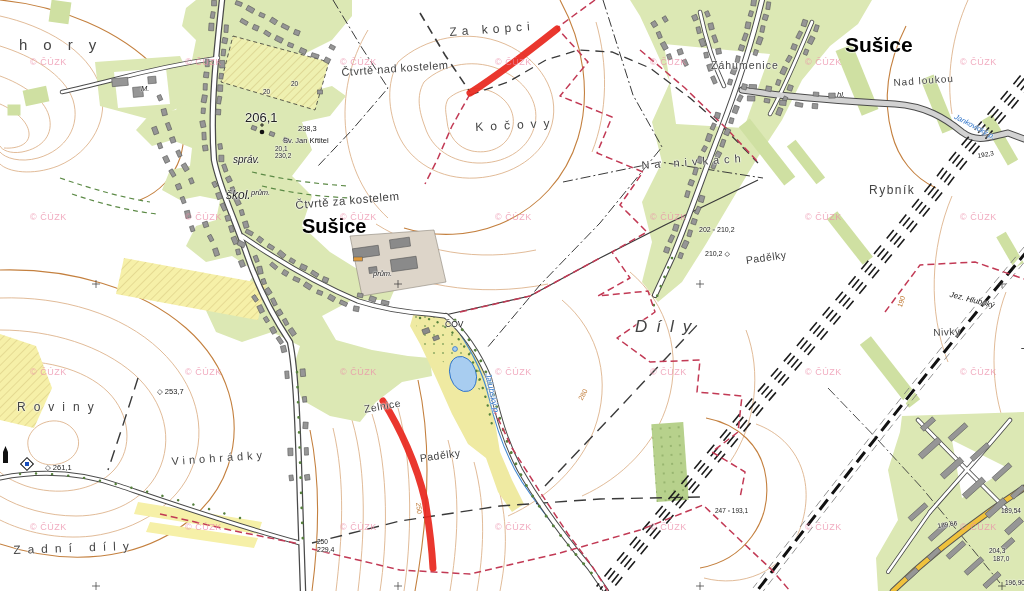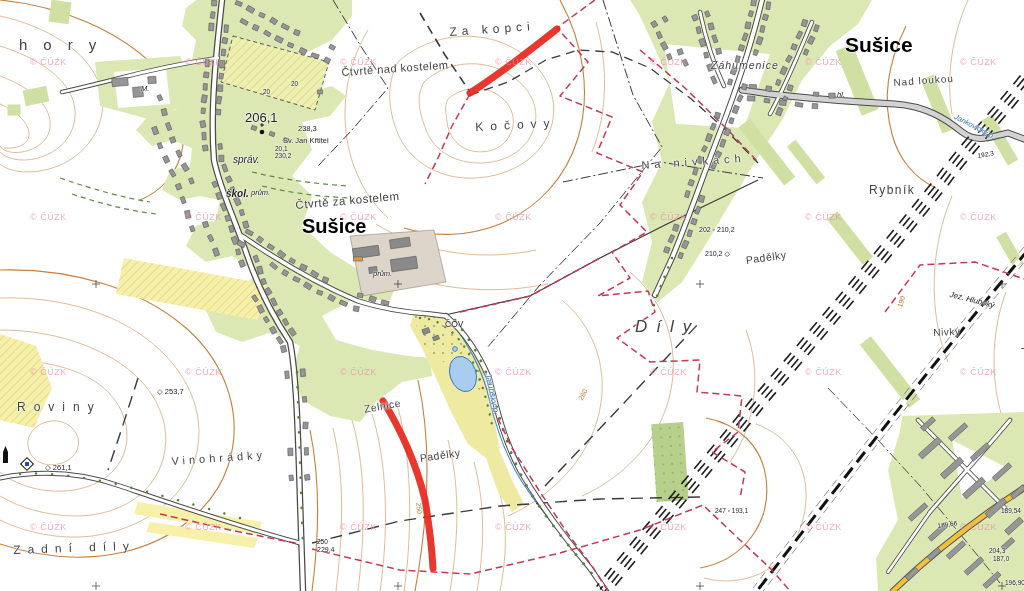--- a/index.html
+++ b/index.html
@@ -453,39 +453,39 @@
         <path d="M383,401 C400,428 417,465 425,500 C430,530 432,550 433,568" fill="none" stroke="#e8281e" stroke-width="7" stroke-linecap="round" opacity="0.93"></path>
       </g>
 </svg>
 
 <div id="label-layer">
       <div class="lbl field" style="left: 14px; top: 36px; font-size: 15px; letter-spacing: 16px;">hory</div>
       <div class="lbl field" style="left: 336px; top: 66px; font-size: 11px; letter-spacing: 0.5px; transform: rotate(-4deg);">Čtvrtě nad kostelem</div>
       <div class="lbl field" style="left: 444px; top: 25px; font-size: 12px; letter-spacing: 5px; transform: rotate(-4deg);">Za kopci</div>
       <div class="lbl field" style="left: 470px; top: 120px; font-size: 12px; letter-spacing: 7px; transform: rotate(-3deg);">Kočovy</div>
       <div class="lbl town" style="left: 840px; top: 33px; font-size: 21px;">Sušice</div>
-      <div class="lbl field" style="left: 706px; top: 59px; font-size: 10.5px; letter-spacing: 1px; font-style: italic;">Záhumenice</div>
+      <div class="lbl field" style="left: 706px; top: 59px; font-size: 10.5px; letter-spacing: 1px;">Záhumenice</div>
       <div class="lbl field" style="left: 888px; top: 77px; font-size: 10px; letter-spacing: 1px; transform: rotate(-4deg);">Nad loukou</div>
       <div class="lbl field" style="left: 636px; top: 159px; font-size: 11px; letter-spacing: 5px; transform: rotate(-4deg);">Na nivkách</div>
       <div class="lbl field" style="left: 864px; top: 167px; font-size: 12px; letter-spacing: 1.5px; margin-top: 16px;">Rybník</div>
       <div class="lbl field" style="left: 290px; top: 199px; font-size: 11.5px; letter-spacing: 0.5px; transform: rotate(-5deg);">Čtvrtě za kostelem</div>
       <div class="lbl town" style="left: 297px; top: 215px; font-size: 20px;">Sušice</div>
       <div class="lbl field" style="left: 630px; top: 317px; font-size: 17px; letter-spacing: 9px; font-style: italic;">Díly</div>
       <div class="lbl field" style="left: 740px; top: 254px; font-size: 10.5px; letter-spacing: 0.5px; transform: rotate(-8deg);">Padělky</div>
       <div class="lbl field" style="left: 928px; top: 327px; font-size: 10px; letter-spacing: 0.5px; transform: rotate(-3deg);">Nivky</div>
       <div class="lbl field" style="left: 12px; top: 400px; font-size: 12px; letter-spacing: 8px;">Roviny</div>
       <div class="lbl field" style="left: 166px; top: 455px; font-size: 11px; letter-spacing: 4px; transform: rotate(-4deg);">Vinohrádky</div>
       <div class="lbl field" style="left: 358px; top: 403px; font-size: 10.5px; letter-spacing: 0.5px; transform: rotate(-10deg);">Zelnice</div>
       <div class="lbl field" style="left: 414px; top: 452px; font-size: 10.5px; letter-spacing: 0.5px; transform: rotate(-8deg);">Padělky</div>
       <div class="lbl field" style="left: 8px; top: 543px; font-size: 12px; letter-spacing: 7px; transform: rotate(-2deg);">Zadní díly</div>
       <div class="lbl tiny italic" style="left: 946px; top: 290px; font-size: 8px; transform: rotate(14deg);">Jez. Hluboký</div>
       <div class="lbl tiny" style="left: 424px; top: 319px; font-size: 8.5px; padding-left: 16px;">ČOV</div>
       <div class="lbl tiny italic" style="left: 368px; top: 269px; font-size: 7.5px;">prům.</div>
       <div class="lbl tiny italic" style="left: 246px; top: 188px; font-size: 7.5px;">prům.</div>
-      <div class="lbl tiny italic" style="left: 221px; top: 188px; font-size: 10px; font-weight: bold;">škol.</div>
+      <div class="lbl tiny italic" style="left: 221px; top: 188px; font-size: 12px;">škol.</div>
       <div class="lbl tiny italic" style="left: 228px; top: 154px; font-size: 10px;">správ.</div>
       <div class="lbl tiny" style="left: 278px; top: 136px; font-size: 7.5px; text-align: right;">Sv. Jan Křtitel</div>
       <div class="lbl blue" style="left: 488px; top: 372px; font-size: 8.5px; transform: rotate(78deg);">Jalubský p.</div>
       <div class="lbl blue" style="left: 952px; top: 112px; font-size: 7.5px; transform: rotate(28deg);">Jankovický p.</div>
       <div class="lbl tiny italic" style="left: 136px; top: 84px; font-size: 7.5px;">M.</div>
       <div class="lbl tiny italic" style="left: 832px; top: 90px; font-size: 7.5px;">hl.</div>
       <div class="lbl field" style="left: 1016px; top: 346px; font-size: 12px;">T</div>
       <div class="lbl elev" style="left: 152px; top: 387px; font-size: 7.5px;">◇ 253,7</div>
       <div class="lbl elev" style="left: 40px; top: 463px; font-size: 7.5px;">◇ 261,1</div>
       <div class="lbl elev" style="left: 240px; top: 110px; font-size: 13px;">206,1</div>

